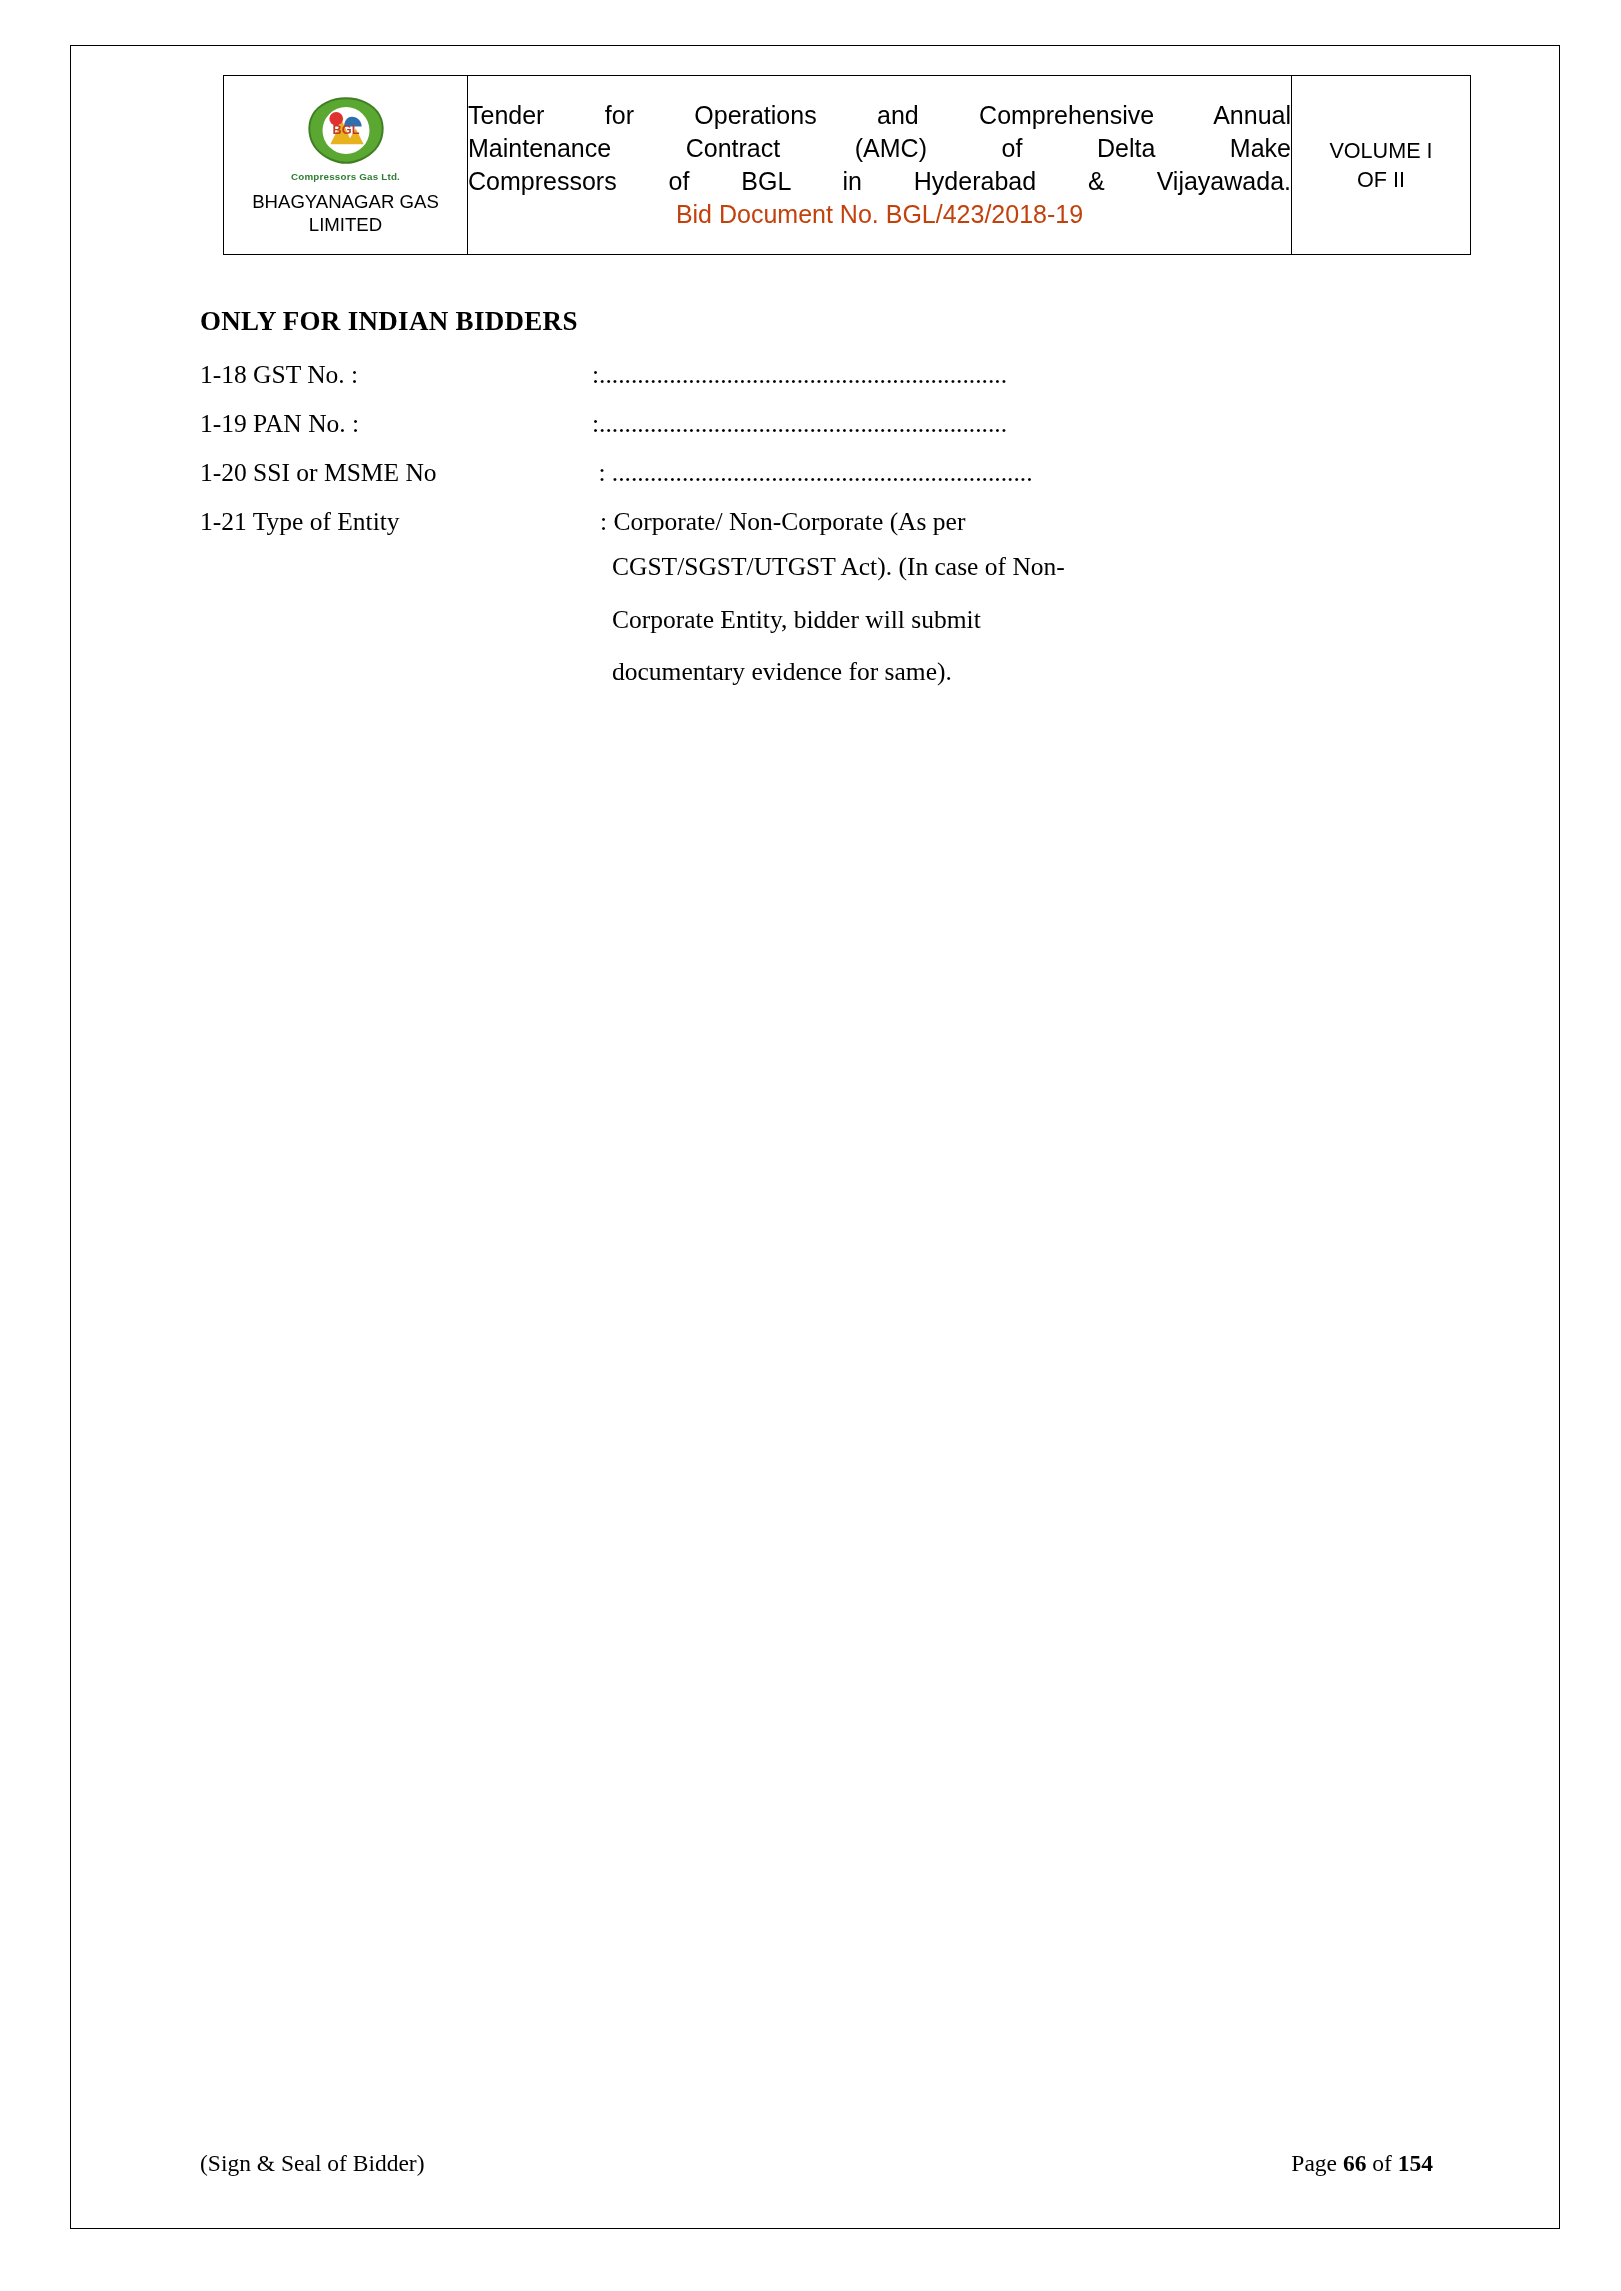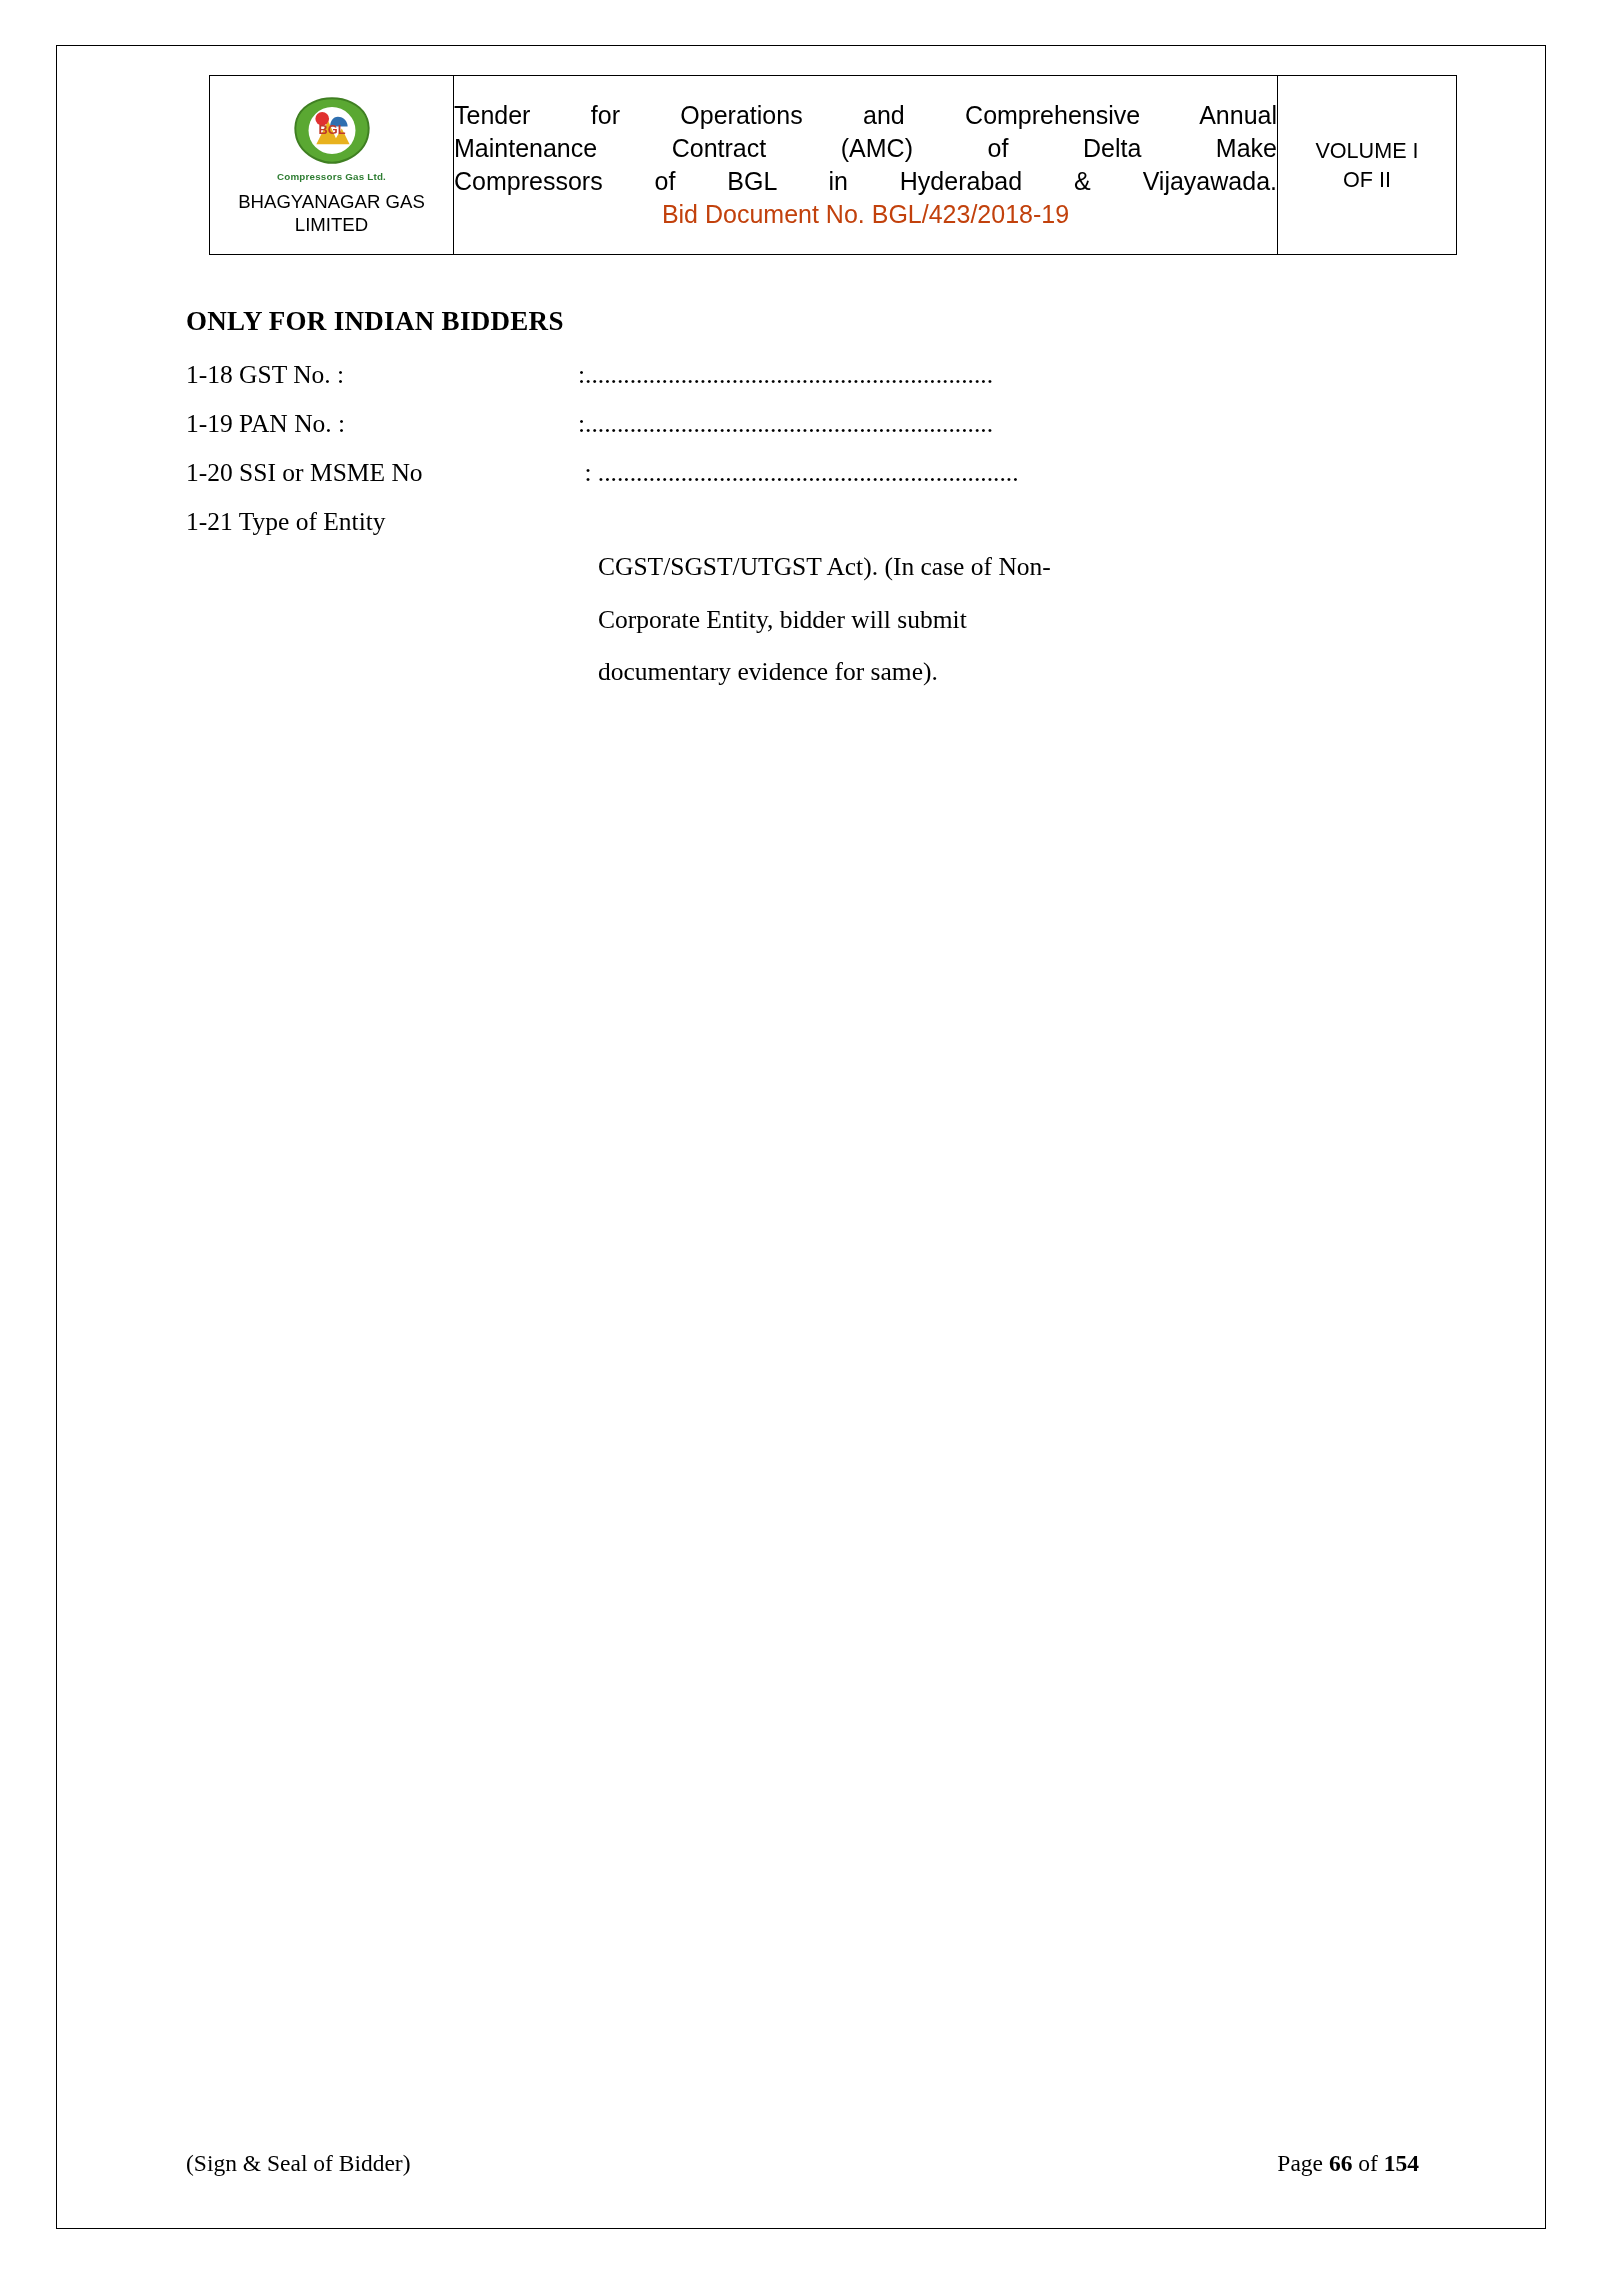--- a/index.html
+++ b/index.html
@@ -9,21 +9,21 @@
   }
   body {
     width: 1621px;
     height: 2292px;
     font-family: "Liberation Serif", serif;
     color: #000000;
     position: relative;
   }
   .page {
     position: absolute;
-    left: 56px;
+    left: 70px;
     top: 45px;
     width: 1490px;
     height: 2184px;
     border: 1px solid #000000;
     box-sizing: border-box;
     background: #ffffff;
   }
   .page-inner {
     position: relative;
     width: 100%;
@@ -228,20 +228,21 @@
       </div>
 
       <div class="field-row">
         <div class="field-label">1-20 SSI or MSME No</div>
         <div class="field-value"> : ..................................................................</div>
       </div>
 
       <div class="entity-block">
         <div class="entity-first">
           <div class="field-label">1-21 Type of Entity</div>
+          <div class="field-value">: Corporate/ Non-Corporate (As per</div>
         </div>
         <div class="entity-cont">CGST/SGST/UTGST Act). (In case of Non-</div>
         <div class="entity-cont">Corporate Entity, bidder will submit</div>
         <div class="entity-cont"> documentary evidence for same).</div>
       </div>
     </div>
 
     <div class="footer">
       <div>(Sign &amp; Seal of Bidder)</div>
       <div>

